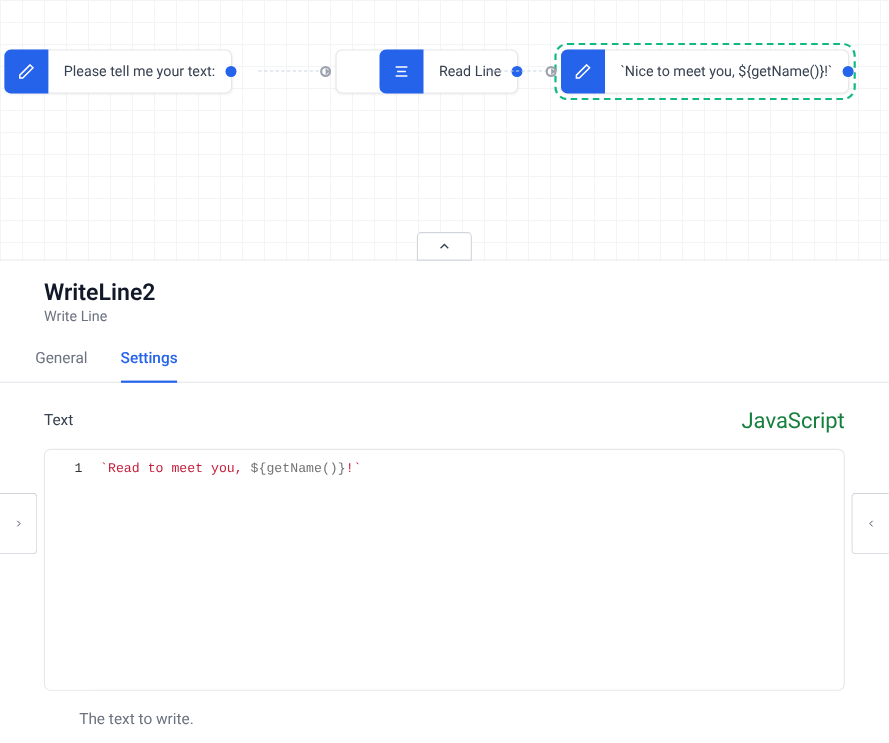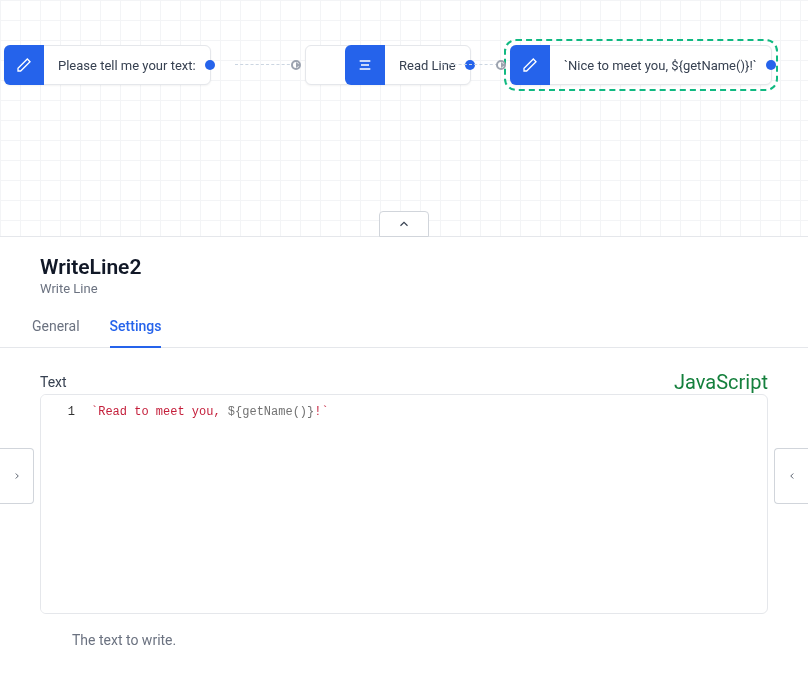--- a/index.html
+++ b/index.html
@@ -140,21 +140,21 @@
       border-bottom-color: #2563eb;
       font-weight: 500;
     }
     .panel-body {
       padding: 22px 40px 0 40px;
     }
     .field-header {
       display: flex;
       justify-content: space-between;
       align-items: center;
-      margin-bottom: 0;
+      margin-bottom: 14px;
       gap: 40px;
     }
     .field-label {
       font-size: 14px;
       color: #374151;
     }
     .field-lang {
       font-size: 20px;
       color: #15803d;
       cursor: pointer;

